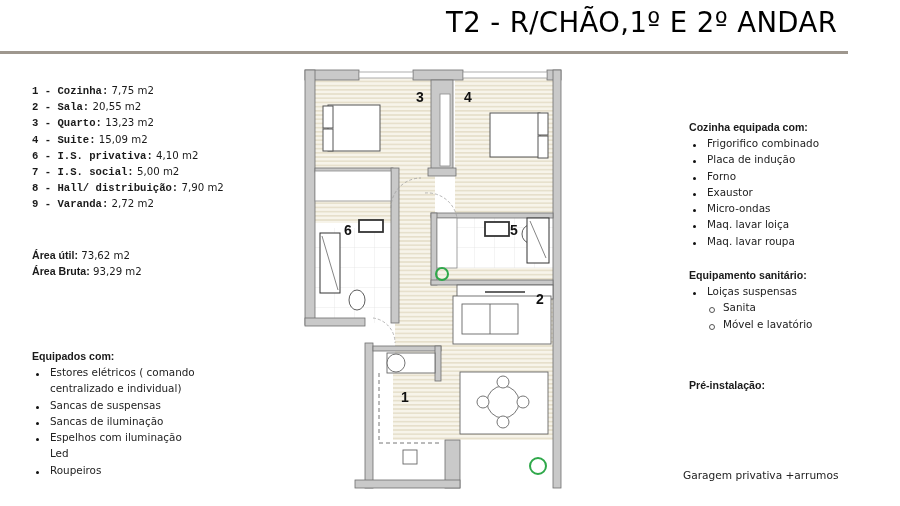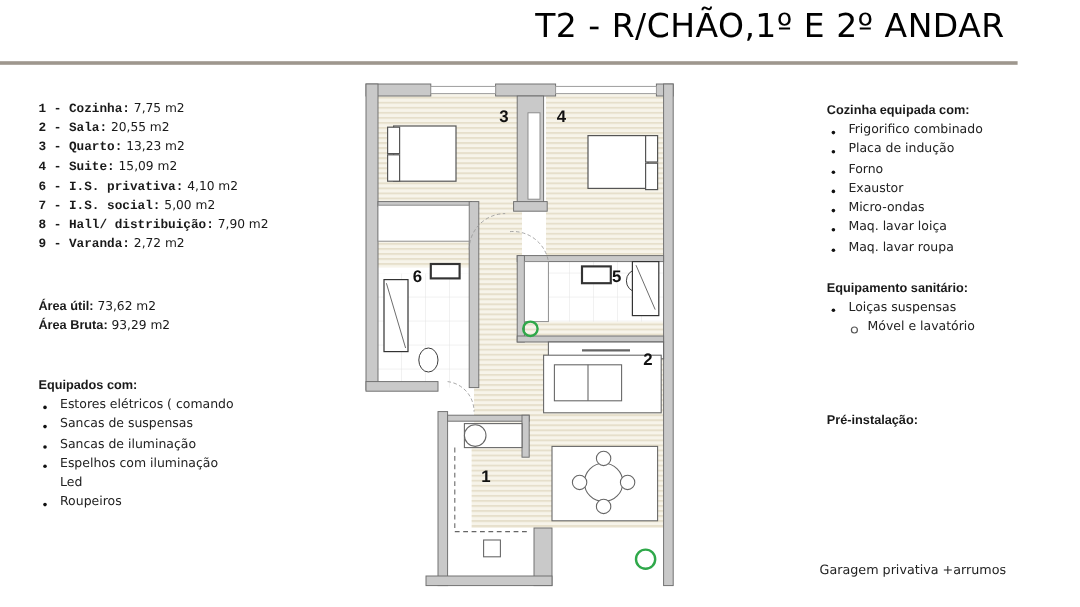--- a/index.html
+++ b/index.html
@@ -16,21 +16,21 @@
     }
 
     .areas { position: absolute; left: 32px; top: 83px; }
     .areas .row { font-size: 10.2px; line-height: 16.2px; white-space: nowrap; }
     .areas .row b { font-family: Liberation Mono, monospace; font-weight: bold; font-size: 10.6px; }
     .totals { position: absolute; left: 32px; top: 248px; }
     .totals .row { font-size: 10.2px; line-height: 15.5px; white-space: nowrap; }
     .totals .row b { font-family: "Liberation Sans", sans-serif; font-weight: bold; font-size: 10.6px; }
 
     .block { position: absolute; }
-    .block .heading { font-family: "Liberation Sans", sans-serif; font-weight: bold; font-size: 10.6px; line-height: 15px; white-space: nowrap; }
+    .block .heading { font-family: "Liberation Sans", sans-serif; font-weight: bold; font-size: 10.6px; line-height: 15px; white-space: nowrap; margin-top: 35px; }
     .block ul { list-style: none; }
     .block li { position: relative; padding-left: 18px; font-size: 10.4px; line-height: 16.3px; white-space: nowrap; color: #222; }
     .block li::before { content: ""; position: absolute; left: 4px; top: 9px; width: 3px; height: 3px; background: #111; border-radius: 50%; }
     .block li.sub { padding-left: 34px; }
     .block li.sub::before { left: 20px; top: 8px; width: 4px; height: 4px; background: transparent; border: 1px solid #555; }
     .block li .cont { display: block; }
 
     .equip { left: 32px; top: 314px; }
     .kitchen { left: 689px; top: 85px; }
     .sanit { left: 689px; top: 233px; }
@@ -59,21 +59,21 @@
 </div>
 
 <div class="totals">
   <div class="row"><b>Área útil:</b> <span>73,62 m2</span></div>
   <div class="row"><b>Área Bruta:</b> <span>93,29 m2</span></div>
 </div>
 
 <div class="block equip">
   <div class="heading">Equipados com:</div>
   <ul>
-    <li><span>Estores elétricos ( comando</span></li>
+    <li><span>Estores elétricos ( comando</span><span class="cont">centralizado e individual)</span></li>
     <li><span>Sancas de suspensas</span></li>
     <li><span>Sancas de iluminação</span></li>
     <li><span>Espelhos com iluminação</span><span class="cont">Led</span></li>
     <li><span>Roupeiros</span></li>
   </ul>
 </div>
 
 <div class="block kitchen">
   <div class="heading">Cozinha equipada com:</div>
   <ul>
@@ -84,20 +84,21 @@
     <li>Micro-ondas</li>
     <li>Maq. lavar loiça</li>
     <li>Maq. lavar roupa</li>
   </ul>
 </div>
 
 <div class="block sanit">
   <div class="heading">Equipamento sanitário:</div>
   <ul>
     <li>Loiças suspensas</li>
+    <li class="sub">Sanita</li>
     <li class="sub">Móvel e lavatório</li>
   </ul>
 </div>
 
 <div class="block preinst">
   <div class="heading">Pré-instalação:</div>
 </div>
 
 <div class="garage">Garagem privativa +arrumos</div>
 

